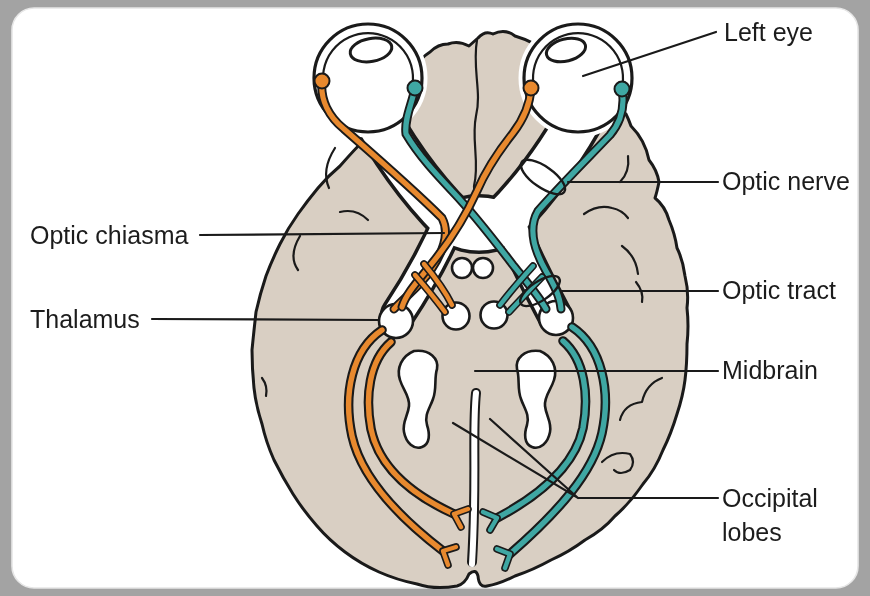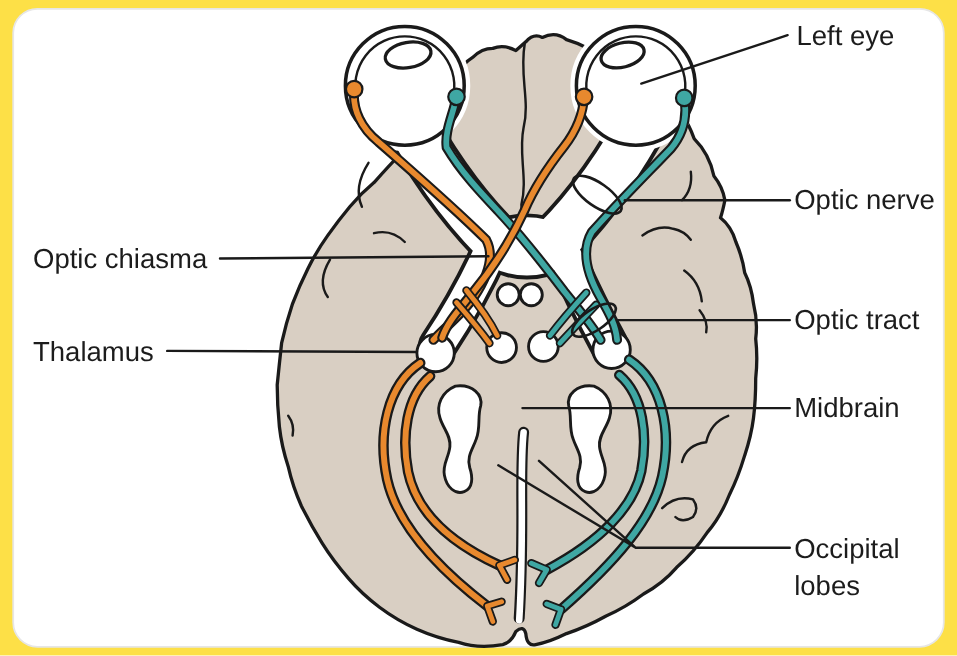--- a/index.html
+++ b/index.html
@@ -1,18 +1,18 @@
 <!DOCTYPE html>
 <html style="--c-orange: #E8892E; --c-teal: #3FA7A3; --c-brain: #D9CFC3; --c-outline: #1A1A1A; --c-text: #1C1C1C; --c-leader: #1A1A1A; --c-card-bg: #FFFFFF; --c-card-border: #E6E6E6;"><head>
 <meta charset="utf-8">
 <style>
   html,body{margin:0;padding:0;background:#ffffff;}
   .stage{
     width:870px;height:596px;position:relative;overflow:hidden;
-    font-family:"Liberation Sans", sans-serif;background:#fde047;
+    font-family:"Liberation Sans", sans-serif;background:#a3a3a3;
   }
   svg{display:block;}
   .card{fill:var(--c-card-bg,#ffffff);stroke:var(--c-card-border,#e6e6e6);stroke-width:1.6;}
   .brain{fill:var(--c-brain,#d9cfc3);stroke:var(--c-outline,#1a1a1a);stroke-width:3;stroke-linejoin:round;}
   .sulcus{fill:none;stroke:var(--c-outline,#1a1a1a);stroke-width:2.2;stroke-linecap:round;stroke-linejoin:round;}
   .white-shape{fill:#ffffff;stroke:var(--c-outline,#1a1a1a);stroke-width:2.6;}
   .tube-black{fill:none;stroke:var(--c-outline,#1a1a1a);stroke-linecap:round;}
   .tube-white{fill:none;stroke:#ffffff;stroke-linecap:round;}
   .eye-halo{fill:none;stroke:#ffffff;stroke-width:11;}
   .eye-ball{fill:#ffffff;stroke:var(--c-outline,#1a1a1a);stroke-width:3.2;}

